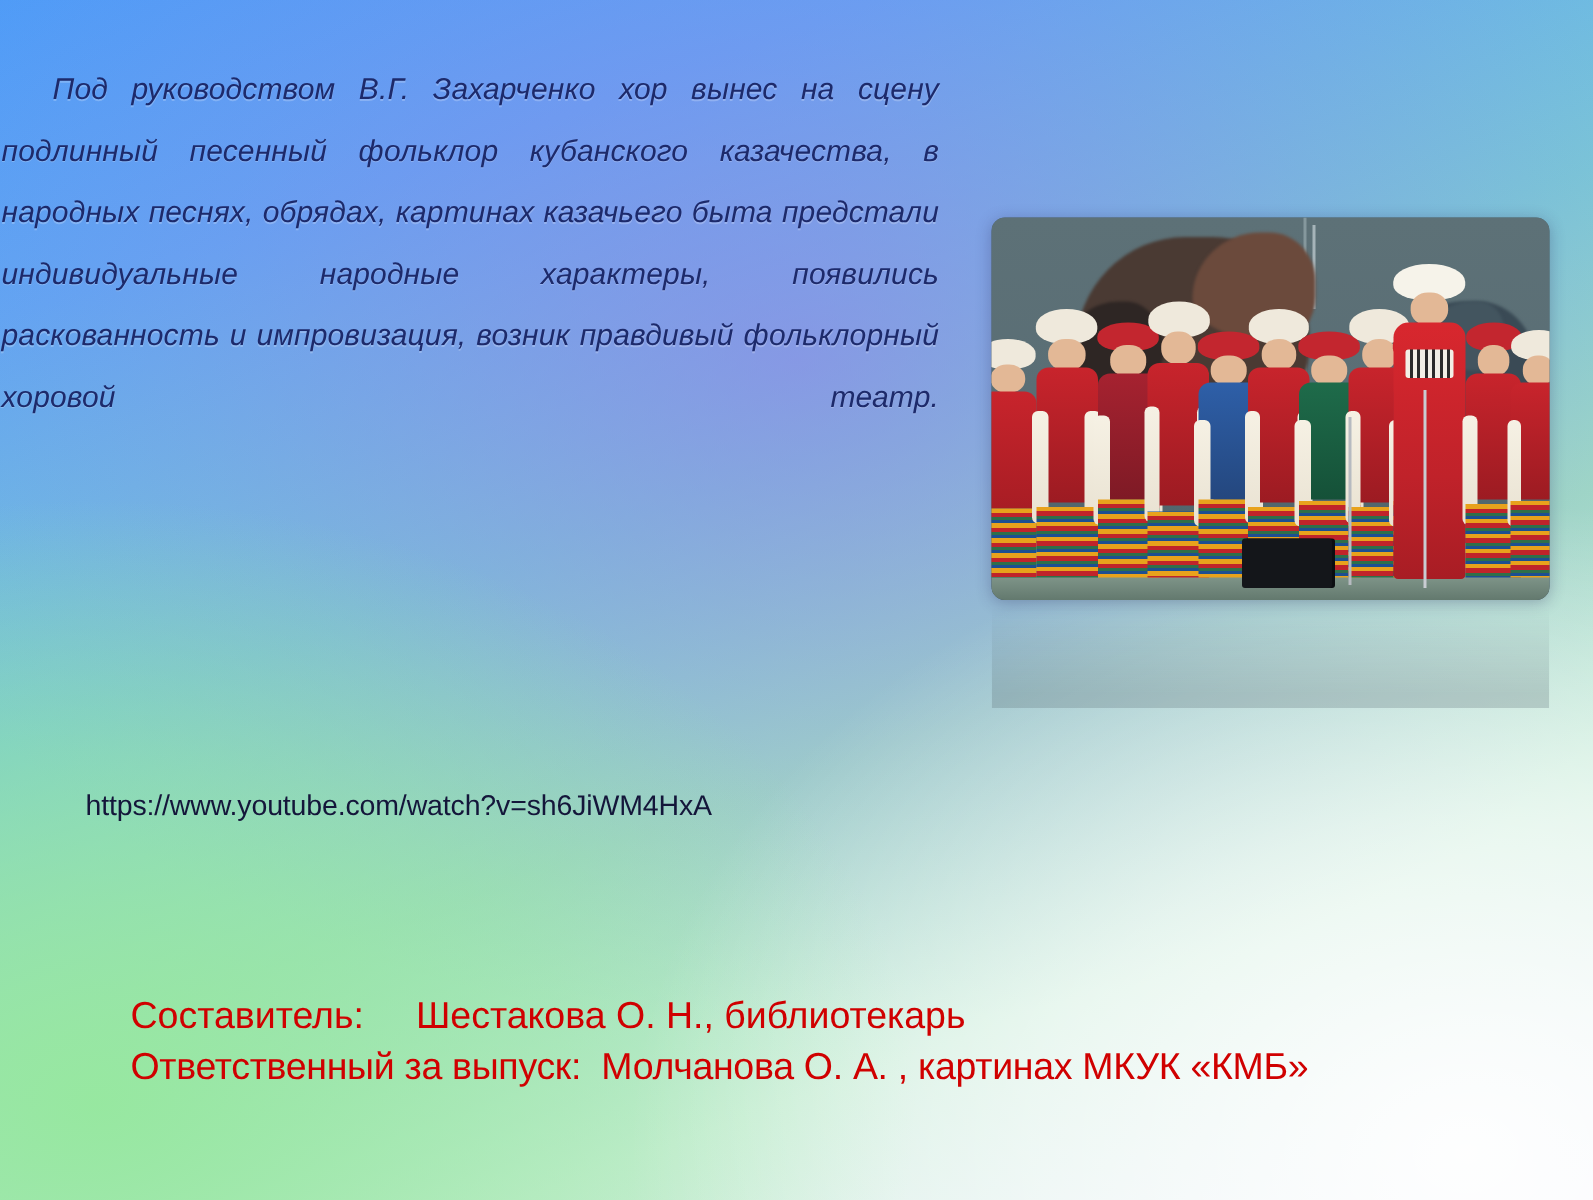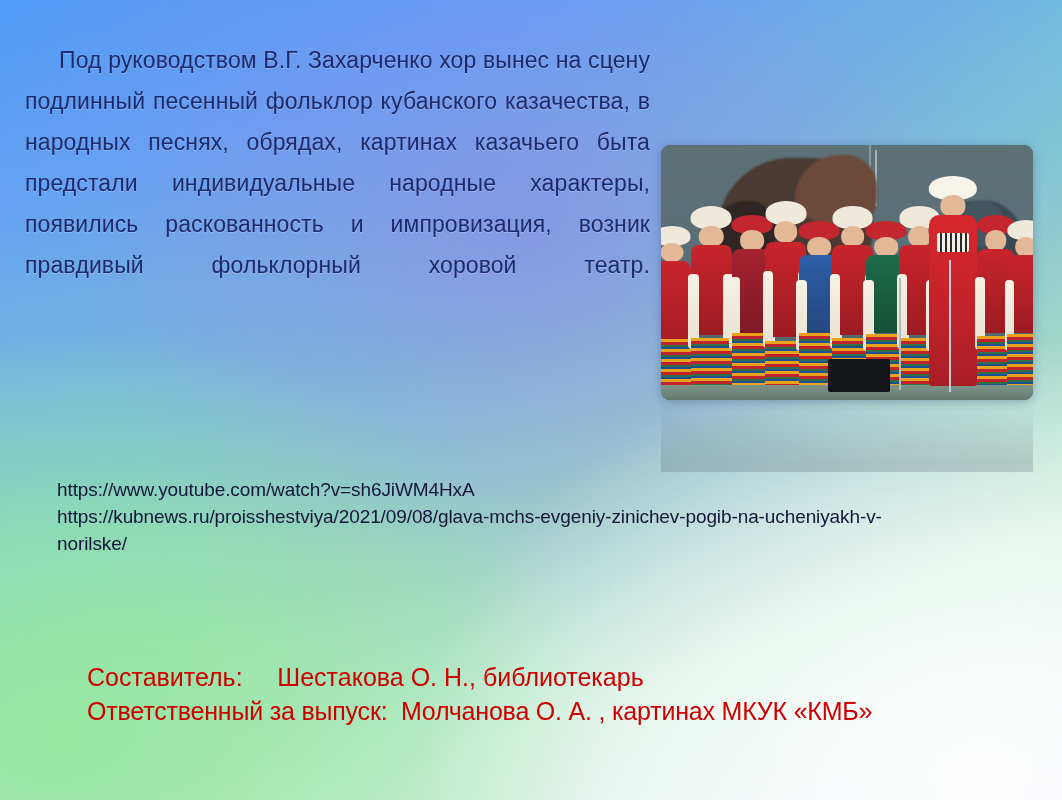--- a/index.html
+++ b/index.html
@@ -15,29 +15,30 @@
       radial-gradient(ellipse 900px 700px at 92% 96%, rgba(255,255,255,0.95) 0%, rgba(255,255,255,0.55) 32%, rgba(255,255,255,0.0) 62%),
       radial-gradient(ellipse 760px 560px at 6% 92%, rgba(150,232,158,0.95) 0%, rgba(150,232,158,0.45) 42%, rgba(150,232,158,0.0) 72%),
       radial-gradient(ellipse 900px 620px at 50% 30%, rgba(150,120,235,0.55) 0%, rgba(150,120,235,0.18) 45%, rgba(150,120,235,0.0) 72%),
       linear-gradient(160deg, #4f9cf7 0%, #5fa8f2 18%, #79c8d6 42%, #9fdcc4 60%, #cfeedd 78%, #eef0fb 100%);
     overflow:hidden;
   }
 
   
   #paragraph {
     position:absolute;
-    left:25px; top:40px;
+    left:1px; top:40px;
     width:625px;
-    font-size:23px;
+    font-size:20px;
     line-height:41px;
     color:#1d2a6b;
     text-align:justify;
     text-indent:34px;
     letter-spacing:0.1px;
     text-shadow:0 1px 0 rgba(255,255,255,0.22);
+    font-style:italic;
   }
   #paragraph::after { content:""; display:inline-block; width:100%; }
 
   
   #photo-wrap {
     position:absolute;
     left:661px; top:145px;
     width:372px; height:255px;
   }
   #photo {
@@ -135,21 +136,21 @@
   #urls {
     position:absolute;
     left:57px; top:476px;
     width:880px;
     font-size:19px;
     line-height:27px;
     color:#14163a;
     letter-spacing:-0.1px;
     word-break:break-word;
   }
-  #urls .url-line { white-space:normal; }
+  #urls .url-line { white-space:normal;margin-top:48px; }
 
   
   #credits {
     position:absolute;
     left:55px; top:660px;
     width:990px;
     color:#d00000;
     font-size:25px;
     line-height:34px;
     letter-spacing:0px;
@@ -309,21 +310,20 @@
         <div class="person" style="left:72%;width:13%;height:86%;bottom:2%;">
           <div class="body" style="top:18%;height:78%;background:#c0222a;"></div>
         </div>
 
       </div>
     </div>
   </div>
 
   <div id="urls">
     <div class="url-line">https://www.youtube.com/watch?v=sh6JiWM4HxA</div>
-    <div class="url-line">https://kubnews.ru/proisshestviya/2021/09/08/glava-mchs-evgeniy-zinichev-pogib-na-ucheniyakh-v-norilske/</div>
   </div>
 
   <div id="credits">
     <div class="c-line">Составитель:     Шестакова О. Н., библиотекарь</div>
     <div class="c-line second">Ответственный за выпуск:  Молчанова О. А. , картинах МКУК «КМБ»</div>
   </div>
 
 </div>
 
 </body></html>

